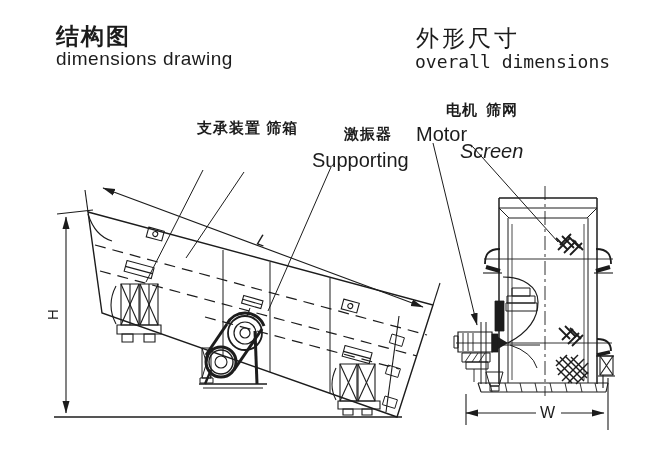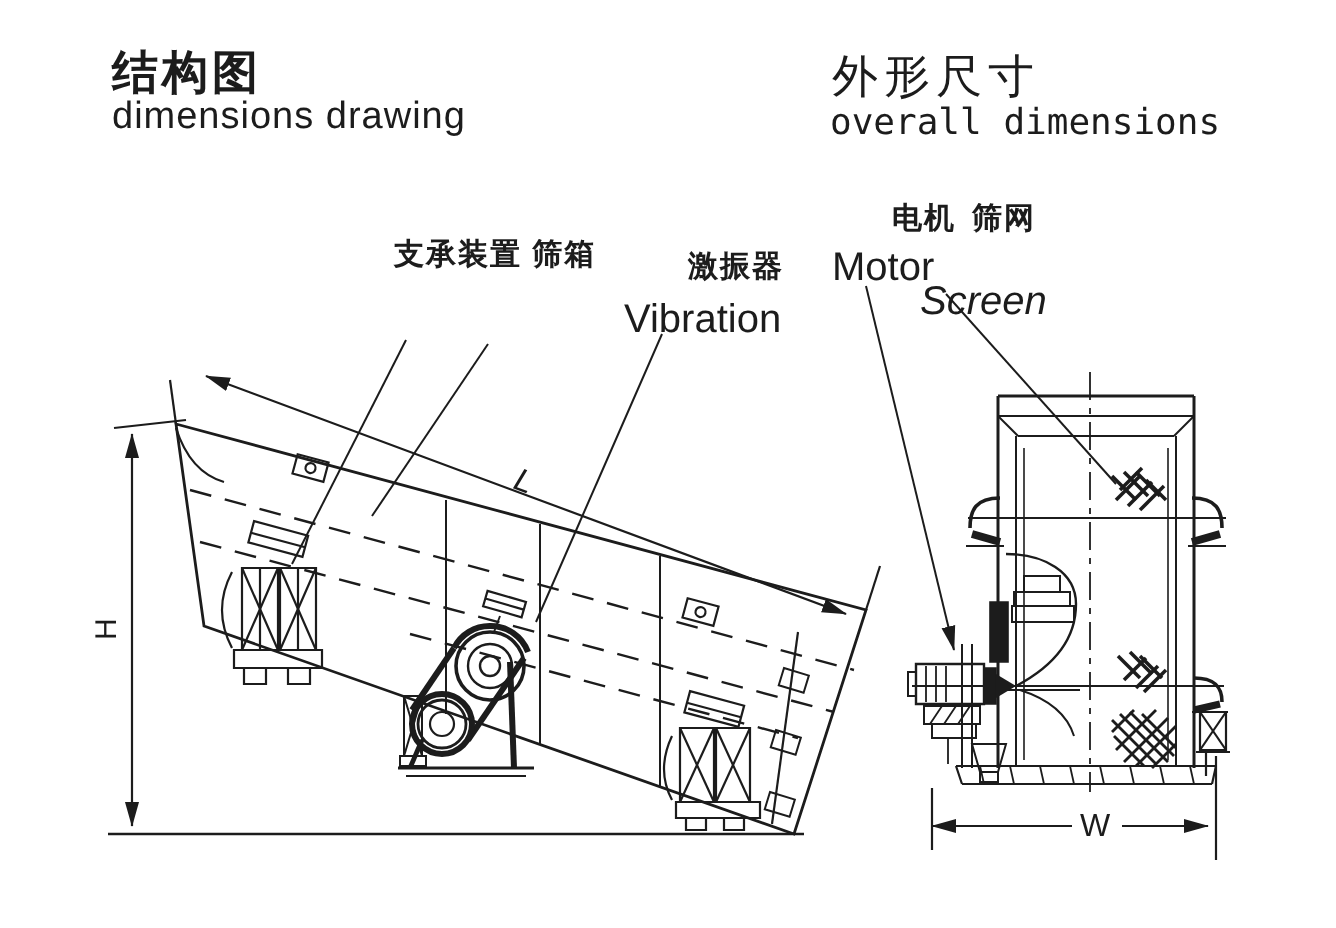--- a/index.html
+++ b/index.html
@@ -292,19 +292,19 @@
   </svg>
 
   <div class="abs t-zh" style="left:56px;top:24px;">结构图</div>
   <div class="abs t-en" style="left:56px;top:49px;">dimensions drawing</div>
   <div class="abs t-zh-r" style="left:416px;top:26px;">外形尺寸</div>
   <div class="abs t-en-mono" style="left:415px;top:52px;">overall dimensions</div>
 
   <div class="abs lbl-zh" style="left:169px;top:120px;">支承装置 筛箱</div>
 
   <div class="abs lbl-zh" style="left:316px;top:126px;">激振器</div>
-  <div class="abs lbl-en" style="left:312px;top:149px;">Vibration</div>
+  <div class="abs lbl-en" style="left:312px;top:149px;">Supporting</div>
 
   <div class="abs lbl-zh" style="left:418px;top:102px;">电机</div>
   <div class="abs lbl-zh" style="left:458px;top:102px;">筛网</div>
   <div class="abs lbl-en" style="left:416px;top:123px;">Motor</div>
   <div class="abs lbl-en" style="left:460px;top:140px;font-style:italic;">Screen</div>
 </div>
 
 </body></html>

